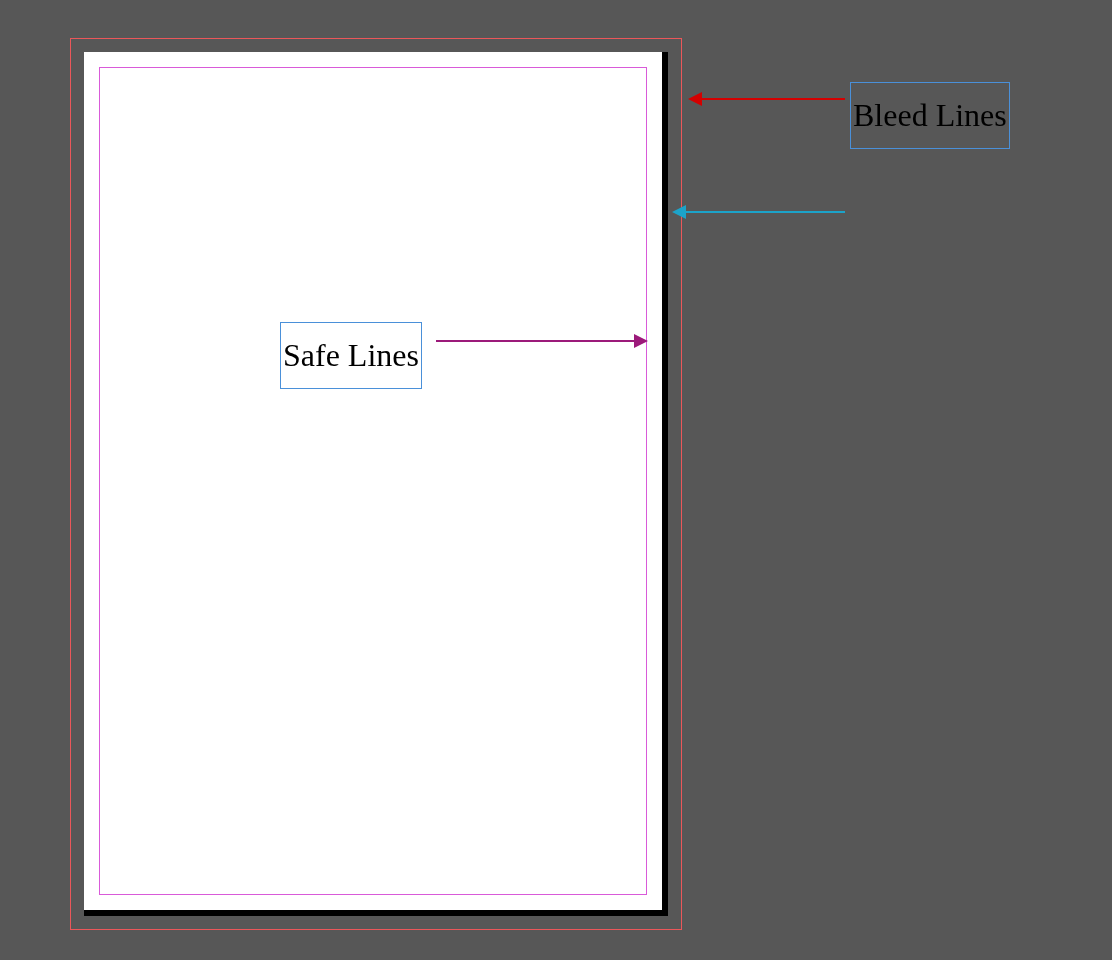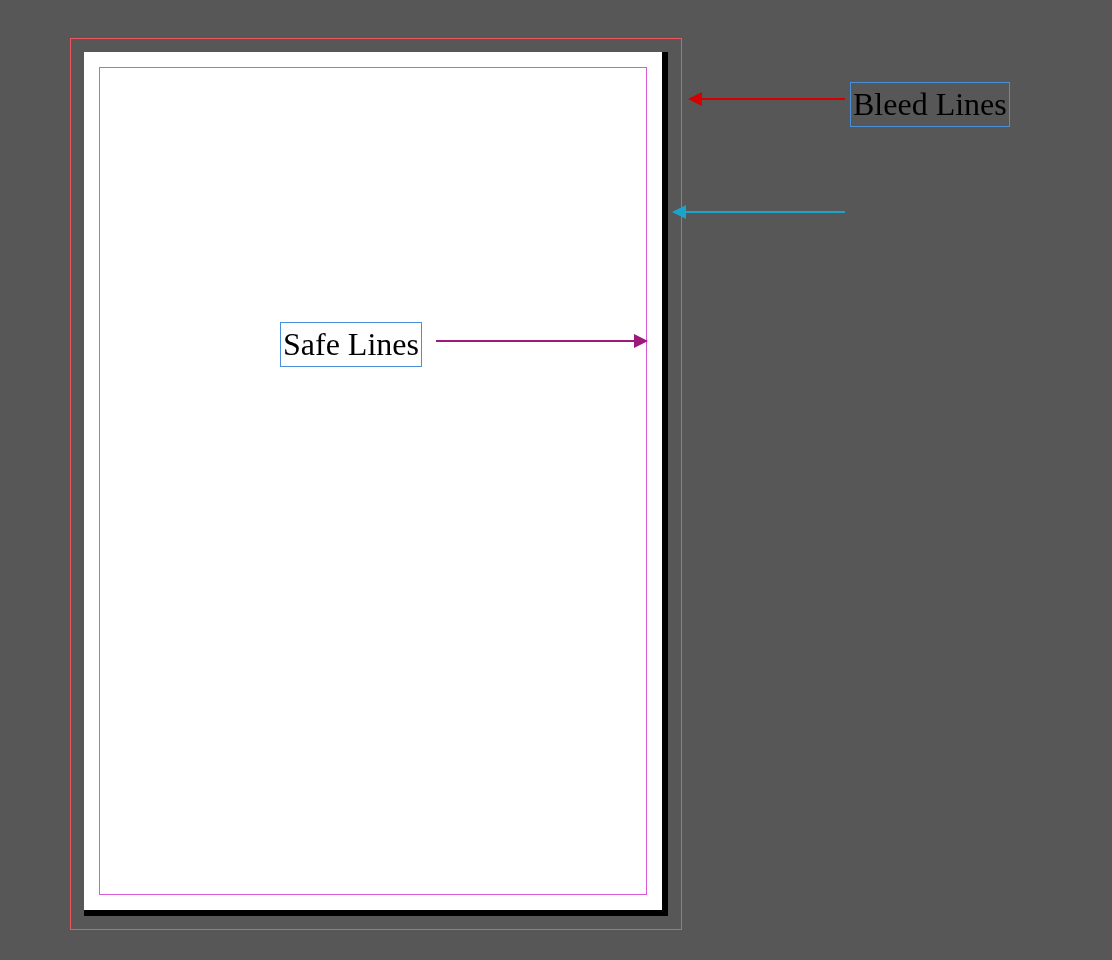--- a/index.html
+++ b/index.html
@@ -53,21 +53,21 @@
       width: 548px;
       height: 828px;
       border: 1px solid #d95ad9;
       background: transparent;
     }
     .label {
       position: absolute;
       font-size: 32px;
       color: #000;
       border: 1px solid #4a90d9;
-      padding: 4px 2px;
+      padding: 15px 2px;
       line-height: 1.1;
       background: transparent;
       white-space: nowrap;
     }
     .label.on-white {
       background: transparent;
     }
     .label-safe {
       left: 280px;
       top: 322px;

